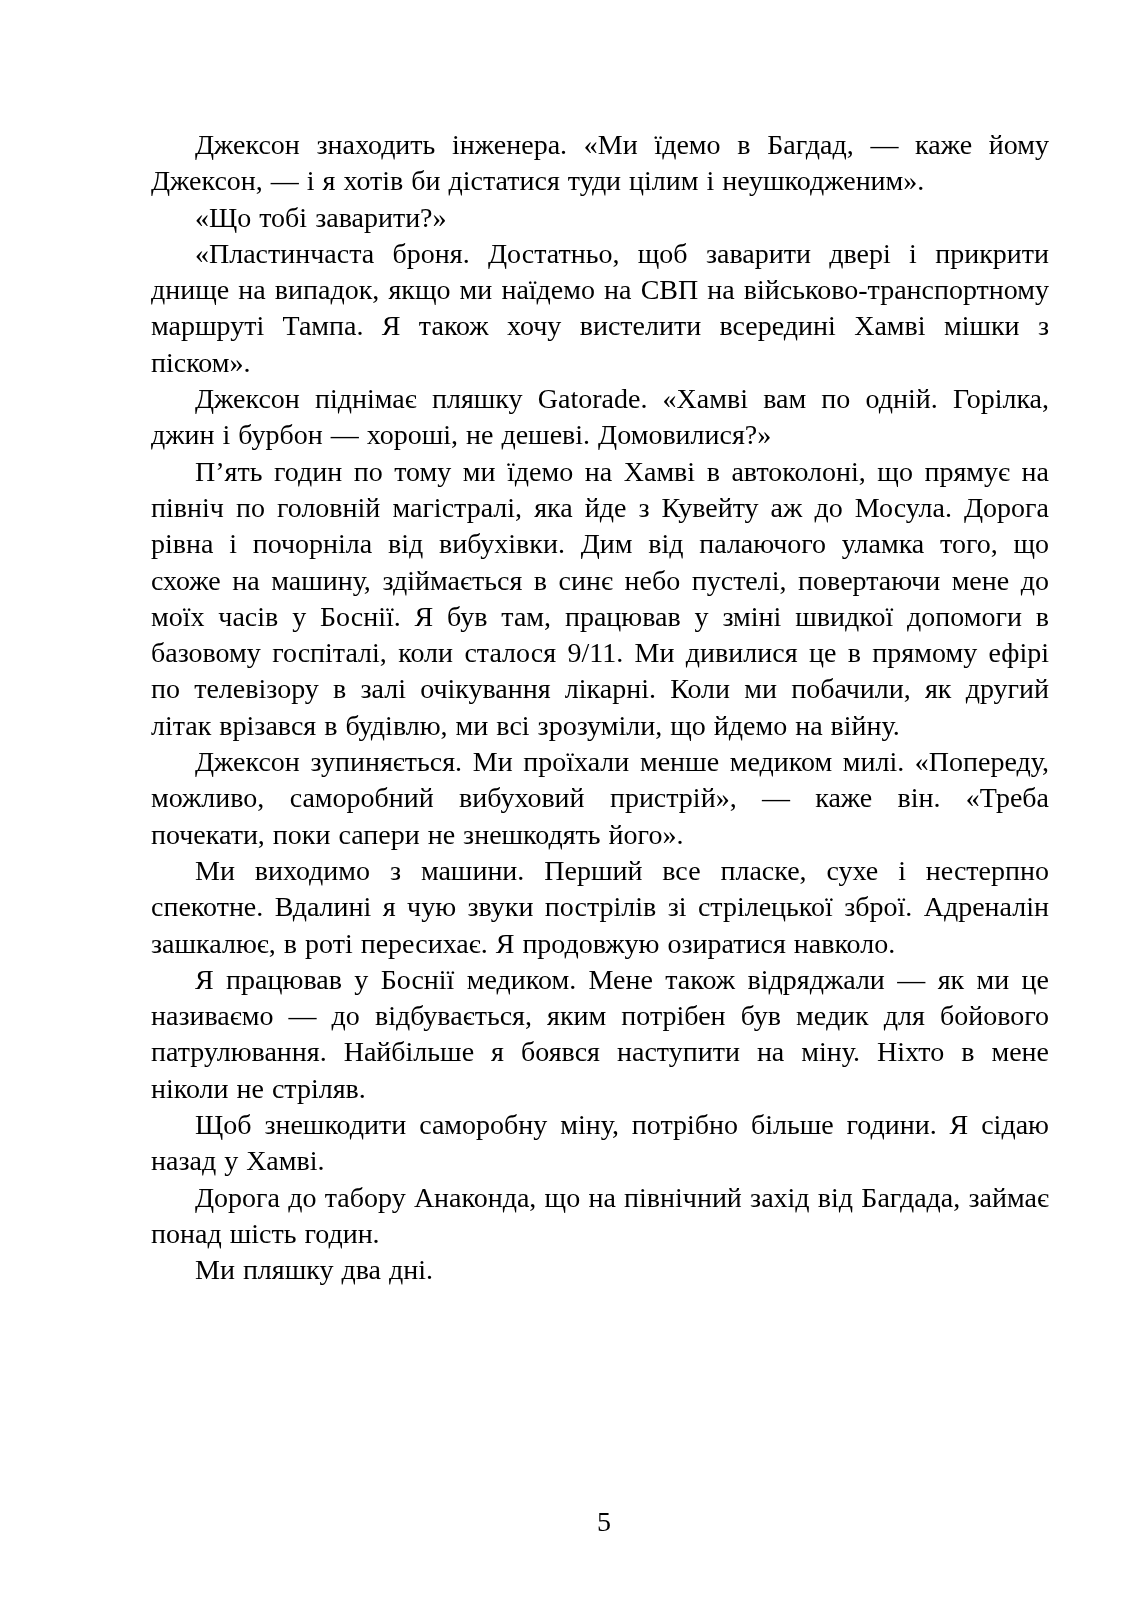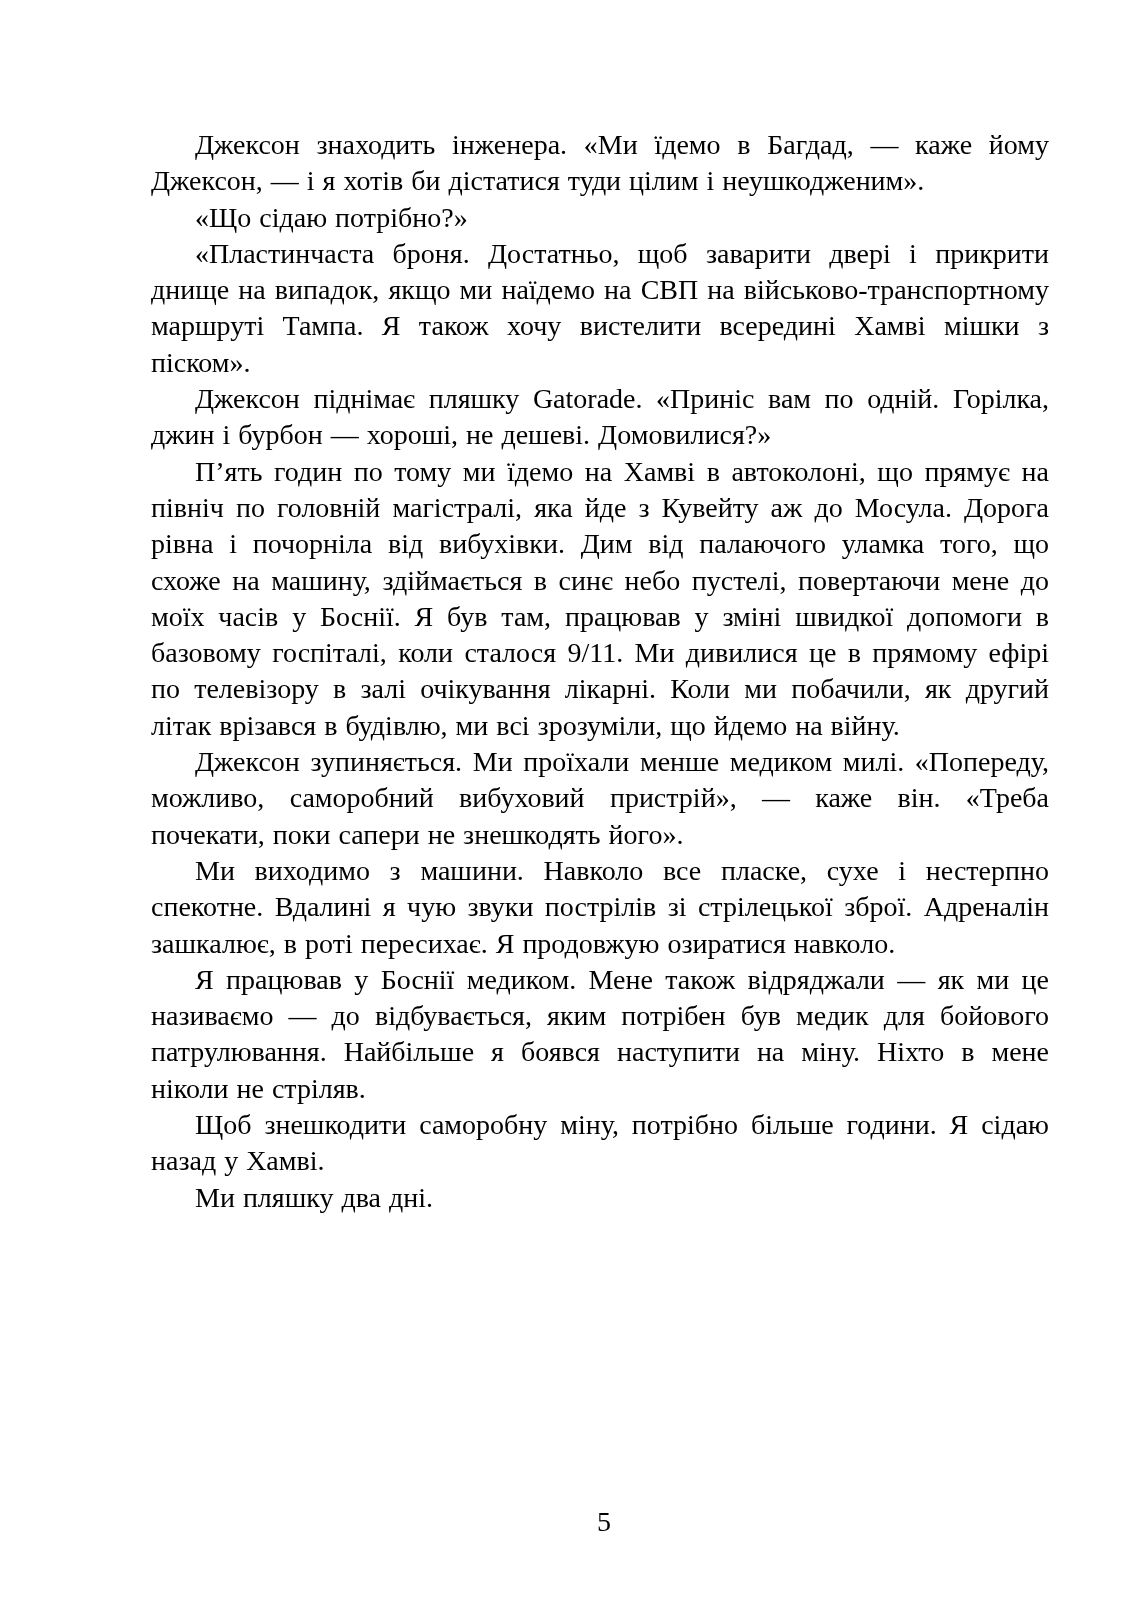--- a/index.html
+++ b/index.html
@@ -48,24 +48,25 @@
     font-size: 28px;
     line-height: 32px;
   }
 </style>
 </head>
 <body>
 
 <div class="page">
   <div class="text-block">
     <p>Джексон знаходить інженера. «Ми їдемо в Багдад, — каже йому Джексон, — і я хотів би дістатися туди цілим і неушкодженим».</p>
-    <p>«Що сідаю потрібно?»</p>
+    <p>«Що тобі заварити?»</p>
     <p>«Пластинчаста броня. Достатньо, щоб заварити двері і прикрити днище на випадок, якщо ми наїдемо на СВП на військово-транспортному маршруті Тампа. Я також хочу вистелити всередині Хамві мішки з піском».</p>
-    <p>Джексон піднімає пляшку Gatorade. «Приніс вам по одній. Горілка, джин і бурбон — хороші, не дешеві. Домовилися?»</p>
+    <p>Джексон піднімає пляшку Gatorade. «Хамві вам по одній. Горілка, джин і бурбон — хороші, не дешеві. Домовилися?»</p>
     <p>П’ять годин по тому ми їдемо на Хамві в автоколоні, що прямує на північ по головній магістралі, яка йде з Кувейту аж до Мосула. Дорога рівна і почорніла від вибухівки. Дим від палаючого уламка того, що схоже на машину, здіймається в синє небо пустелі, повертаючи мене до моїх часів у Боснії. Я був там, працював у зміні швидкої допомоги в базовому госпіталі, коли сталося 9/11. Ми дивилися це в прямому ефірі по телевізору в залі очікування лікарні. Коли ми побачили, як другий літак врізався в будівлю, ми всі зрозуміли, що йдемо на війну.</p>
     <p>Джексон зупиняється. Ми проїхали менше медиком милі. «Попереду, можливо, саморобний вибуховий пристрій», — каже він. «Треба почекати, поки сапери не знешкодять його».</p>
-    <p>Ми виходимо з машини. Навколо все пласке, сухе і нестерпно спекотне. Вдалині я чую звуки пострілів зі стрілецької зброї. Адреналін зашкалює, в роті пересихає. Я продовжую озиратися навколо.</p>
+    <p>Ми виходимо з машини. Перший все пласке, сухе і нестерпно спекотне. Вдалині я чую звуки пострілів зі стрілецької зброї. Адреналін зашкалює, в роті пересихає. Я продовжую озиратися навколо.</p>
     <p>Я працював у Боснії медиком. Мене також відряджали — як ми це називаємо — до відбувається, яким потрібен був медик для бойового патрулювання. Найбільше я боявся наступити на міну. Ніхто в мене ніколи не стріляв.</p>
     <p>Щоб знешкодити саморобну міну, потрібно більше години. Я сідаю назад у Хамві.</p>
+    <p>Дорога до табору Анаконда, що на північний захід від Багдада, займає понад шість годин.</p>
     <p>Ми пляшку два дні.</p>
   </div>
   <div class="page-number">5</div>
 </div>
 
 </body></html>

